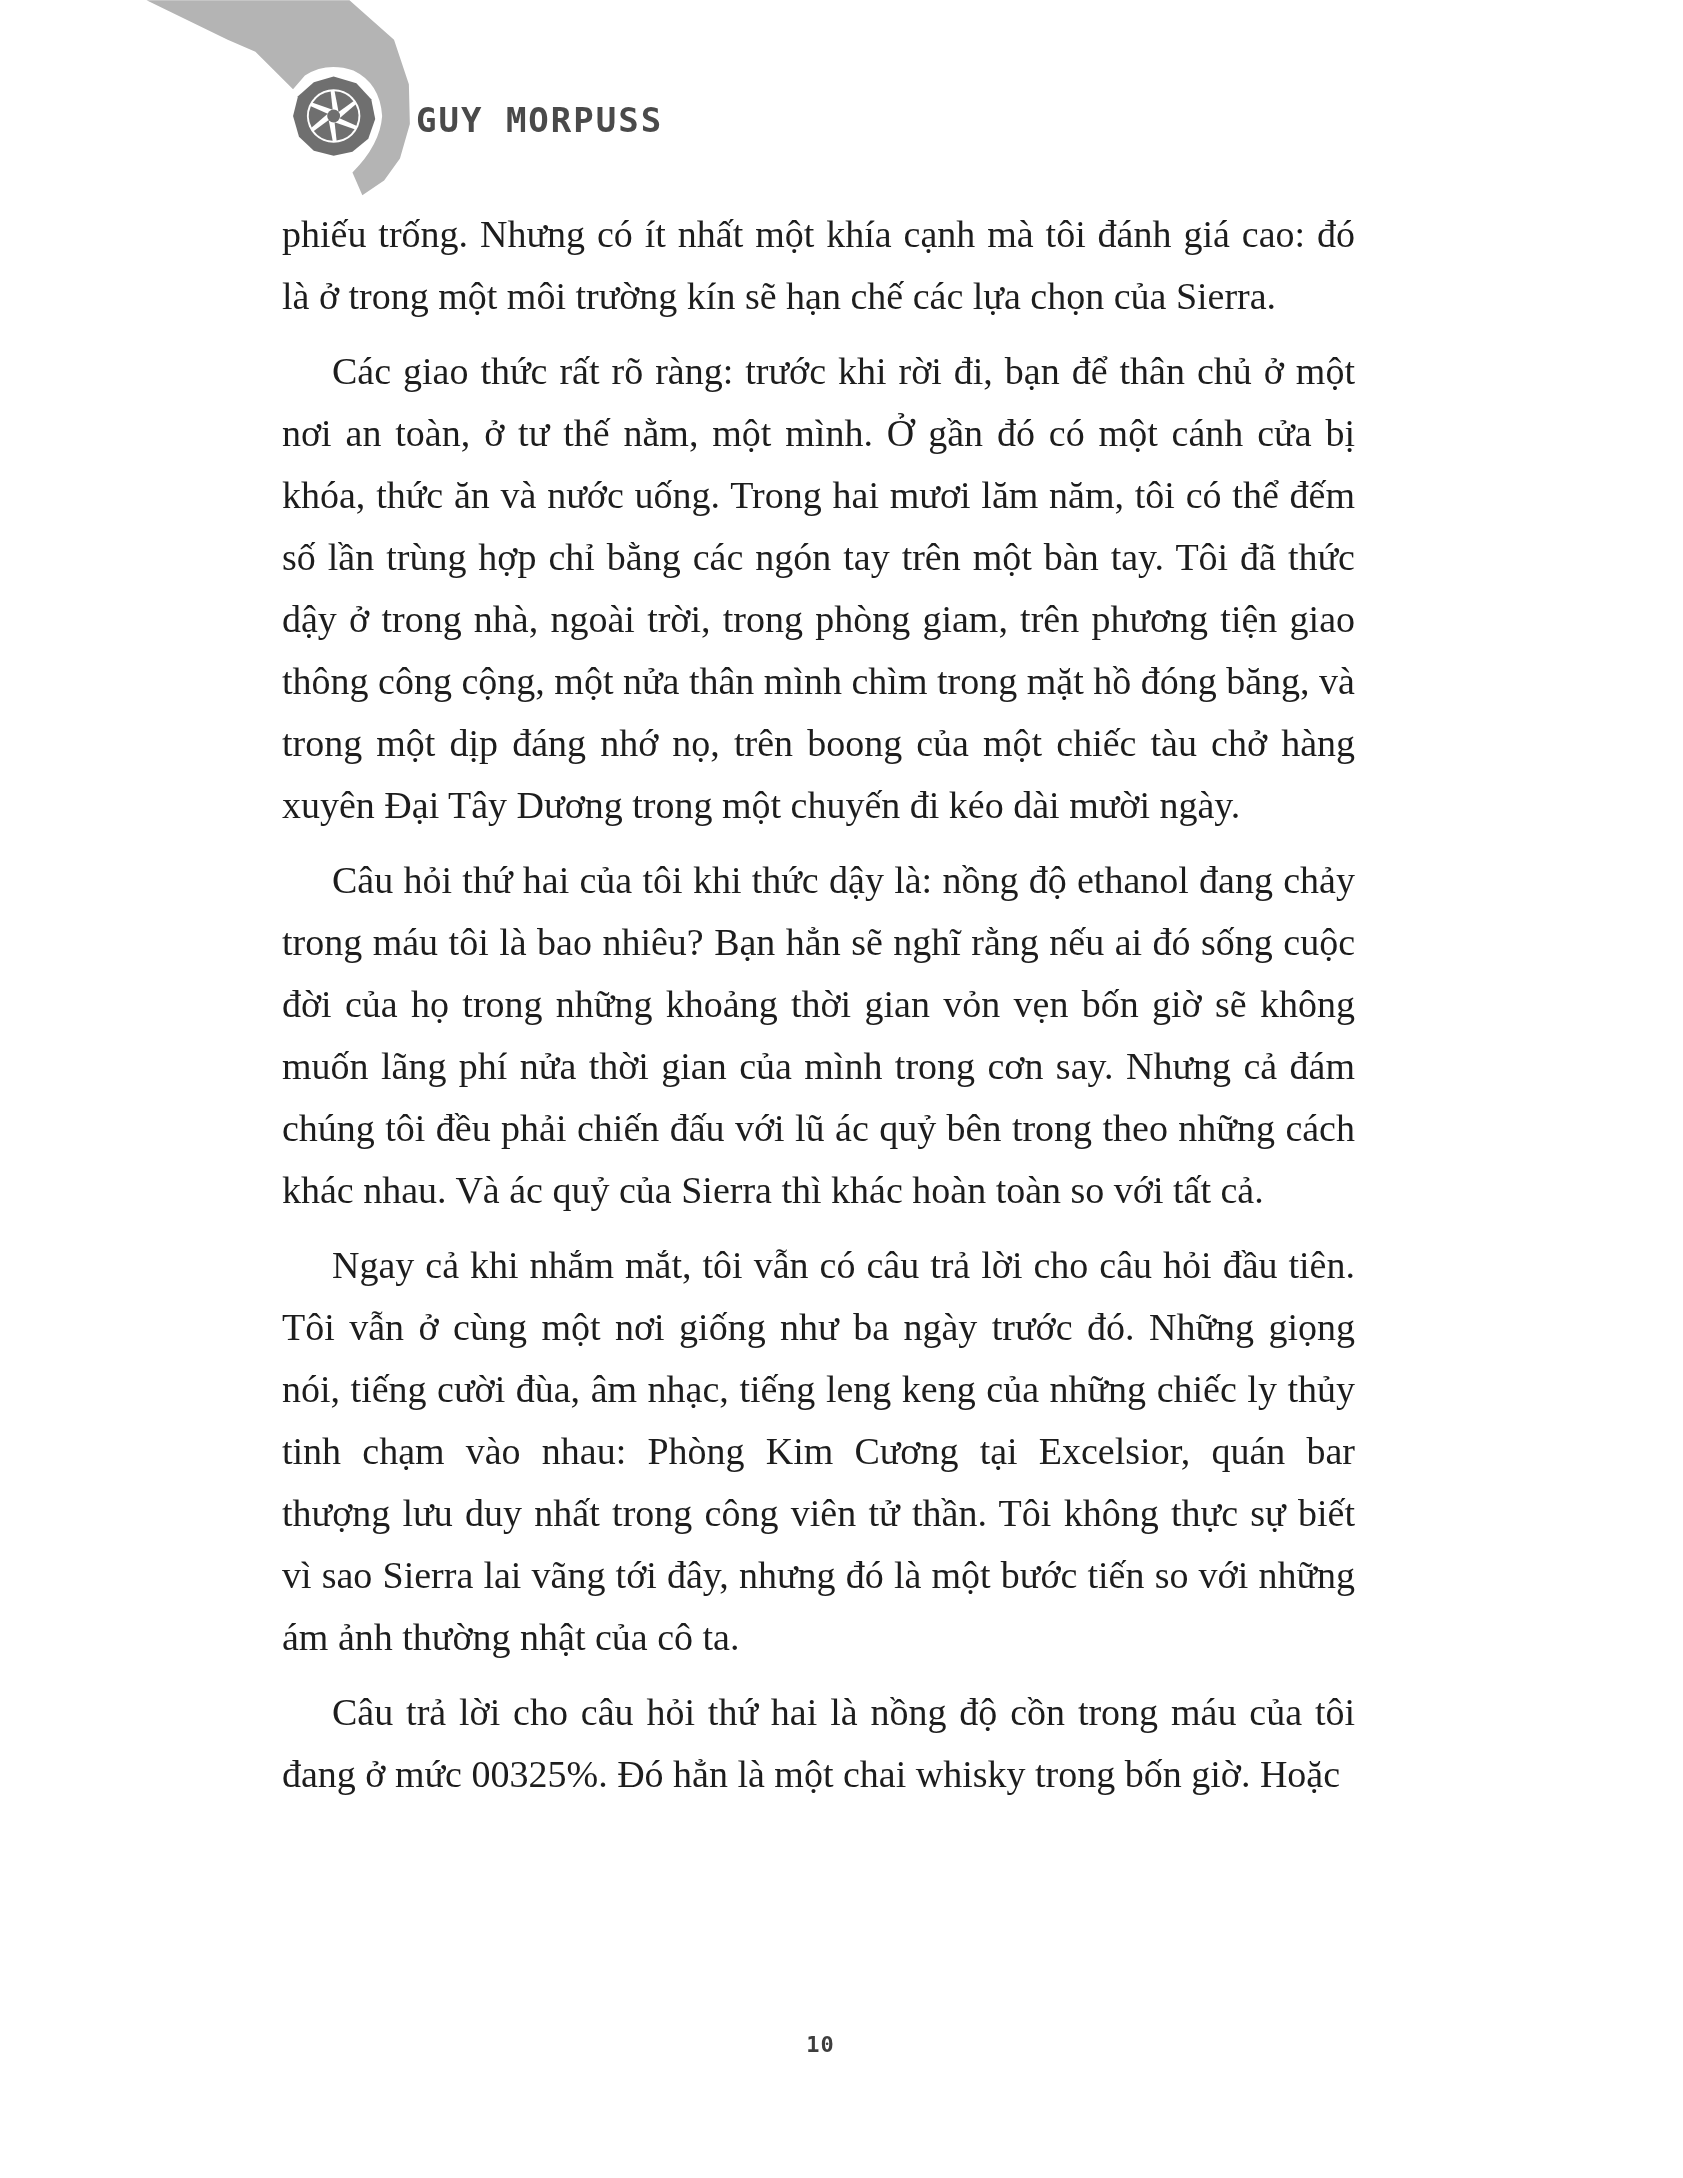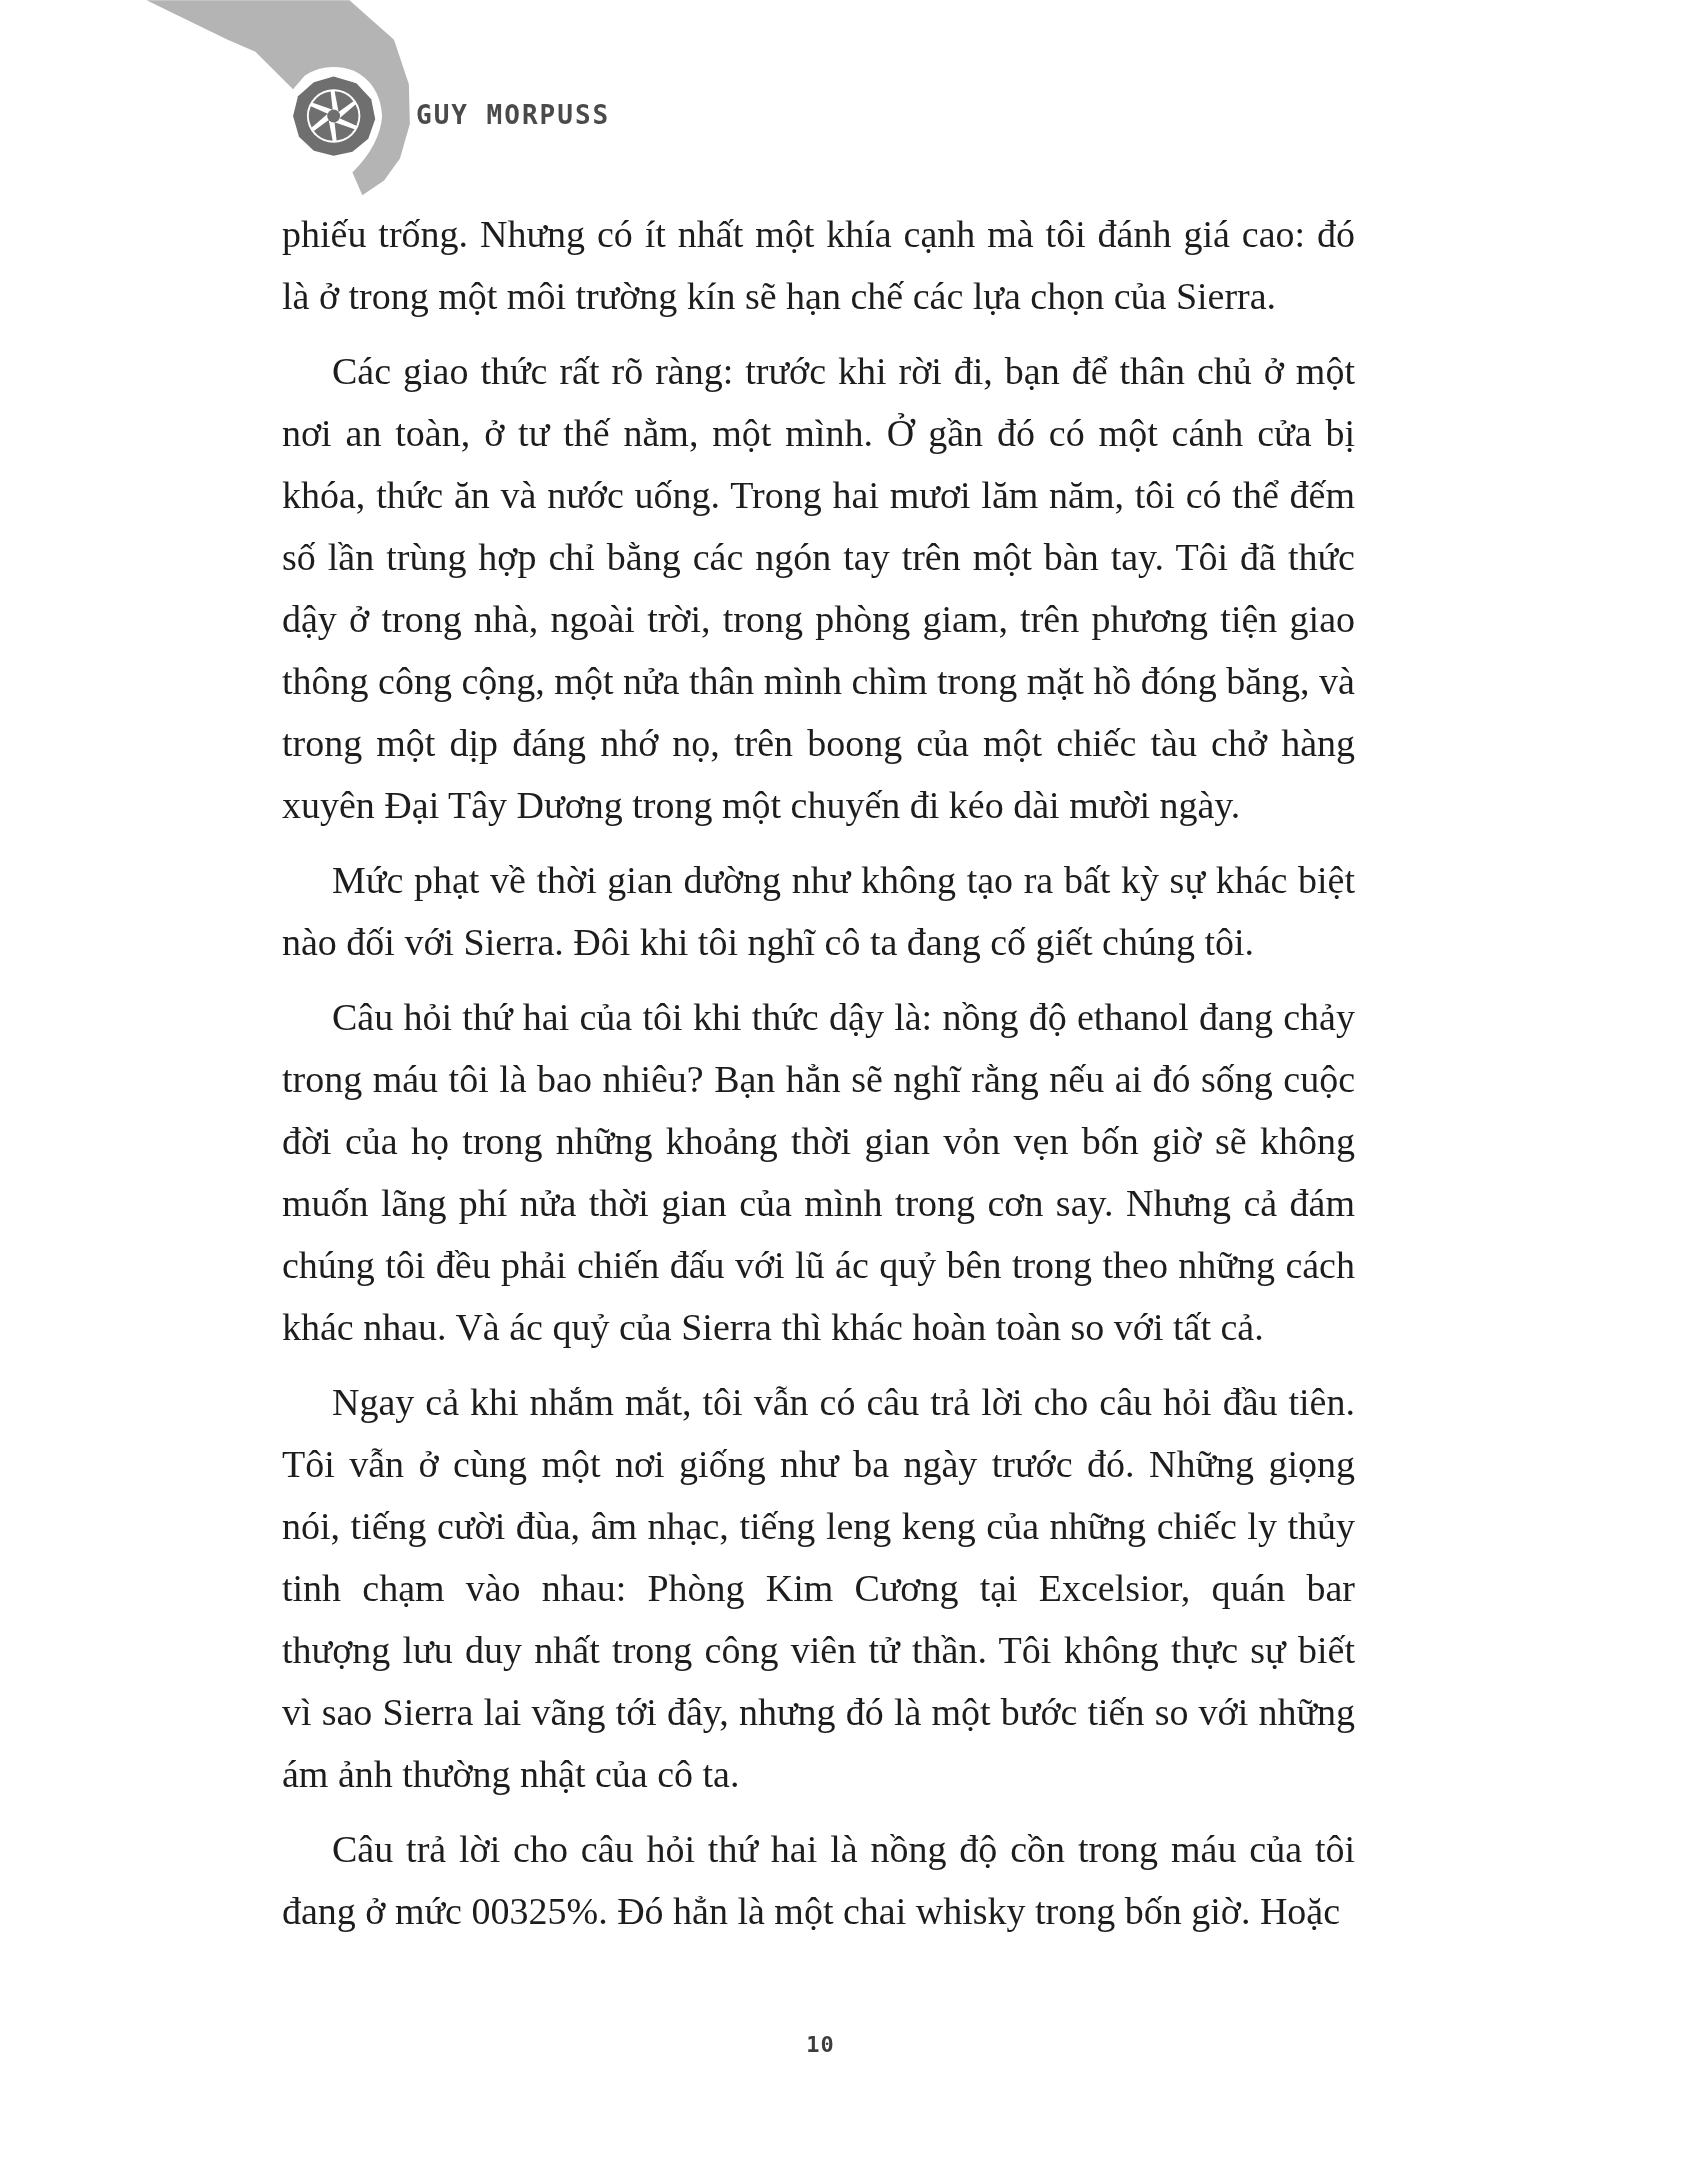--- a/index.html
+++ b/index.html
@@ -25,21 +25,21 @@
     top: 0;
     width: 495px;
     height: 238px;
   }
   .author-name {
     position: absolute;
     left: 416px;
     top: 100px;
     font-family: "DejaVu Sans Mono", "Liberation Mono", monospace;
     font-weight: bold;
-    font-size: 26px;
+    font-size: 34px;
     letter-spacing: 2px;
     color: #4a4a4a;
     white-space: nowrap;
   }
   
   .body-text {
     position: absolute;
     left: 282px;
     top: 203px;
     width: 1077px;
@@ -108,21 +108,20 @@
         <circle r="6.5"></circle>
       </g>
     </g>
   </svg>
 
   <div class="author-name">GUY MORPUSS</div>
 
   <div class="body-text">
       <p>phiếu trống. Nhưng có ít nhất một khía cạnh mà tôi đánh giá cao: đó là ở trong một môi trường kín sẽ hạn chế các lựa chọn của Sierra.</p>
       <p class="indent">Các giao thức rất rõ ràng: trước khi rời đi, bạn để thân chủ ở một nơi an toàn, ở tư thế nằm, một mình. Ở gần đó có một cánh cửa bị khóa, thức ăn và nước uống. Trong hai mươi lăm năm, tôi có thể đếm số lần trùng hợp chỉ bằng các ngón tay trên một bàn tay. Tôi đã thức dậy ở trong nhà, ngoài trời, trong phòng giam, trên phương tiện giao thông công cộng, một nửa thân mình chìm trong mặt hồ đóng băng, và trong một dịp đáng nhớ nọ, trên boong của một chiếc tàu chở hàng xuyên Đại Tây Dương trong một chuyến đi kéo dài mười ngày.</p>
-      <p class="indent">Mức phạt về thời gian dường như không tạo ra bất kỳ sự khác biệt nào đối với Sierra. Đôi khi tôi nghĩ cô ta đang cố giết chúng tôi.</p>
       <p class="indent">Câu hỏi thứ hai của tôi khi thức dậy là: nồng độ ethanol đang chảy trong máu tôi là bao nhiêu? Bạn hẳn sẽ nghĩ rằng nếu ai đó sống cuộc đời của họ trong những khoảng thời gian vỏn vẹn bốn giờ sẽ không muốn lãng phí nửa thời gian của mình trong cơn say. Nhưng cả đám chúng tôi đều phải chiến đấu với lũ ác quỷ bên trong theo những cách khác nhau. Và ác quỷ của Sierra thì khác hoàn toàn so với tất cả.</p>
       <p class="indent">Ngay cả khi nhắm mắt, tôi vẫn có câu trả lời cho câu hỏi đầu tiên. Tôi vẫn ở cùng một nơi giống như ba ngày trước đó. Những giọng nói, tiếng cười đùa, âm nhạc, tiếng leng keng của những chiếc ly thủy tinh chạm vào nhau: Phòng Kim Cương tại Excelsior, quán bar thượng lưu duy nhất trong công viên tử thần. Tôi không thực sự biết vì sao Sierra lai vãng tới đây, nhưng đó là một bước tiến so với những ám ảnh thường nhật của cô ta.</p>
       <p class="indent">Câu trả lời cho câu hỏi thứ hai là nồng độ cồn trong máu của tôi đang ở mức 00325%. Đó hẳn là một chai whisky trong bốn giờ. Hoặc</p>
     </div>
 
   <div class="page-number">10</div>
 
 </div>
 
 

